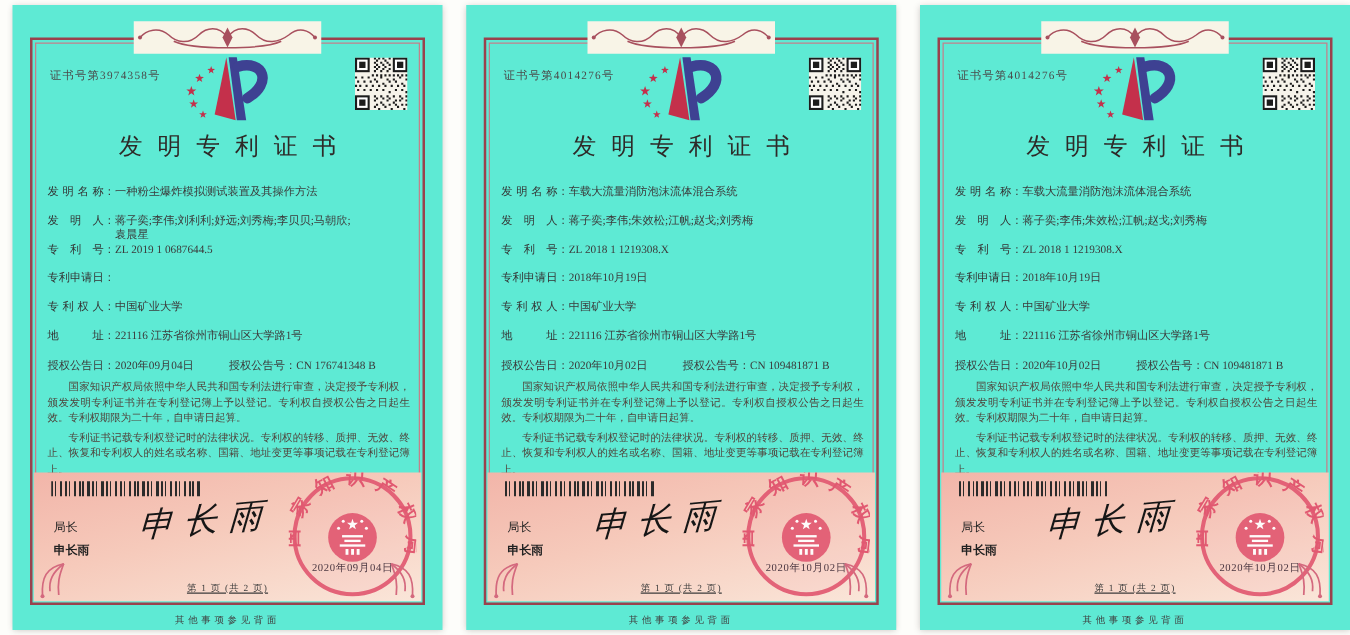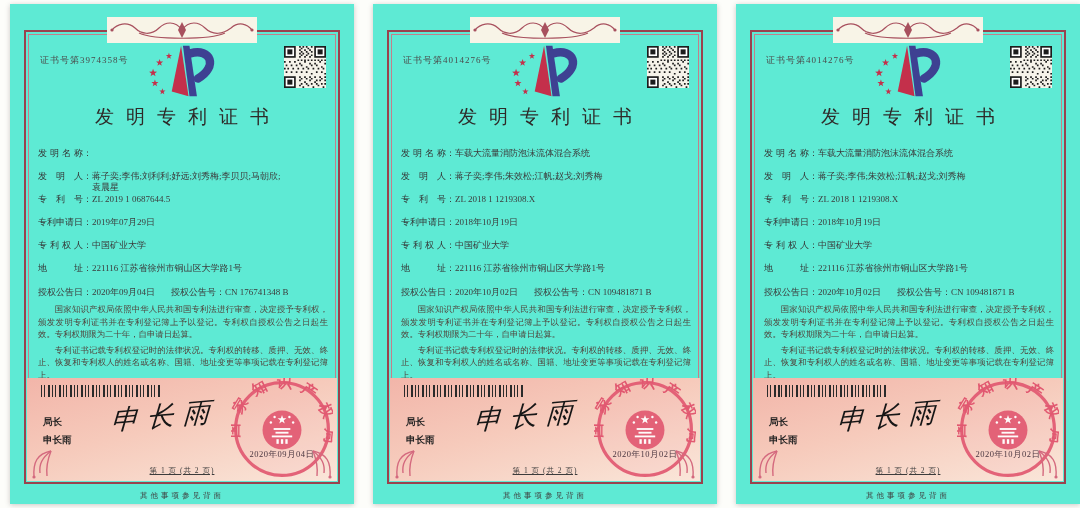--- a/index.html
+++ b/index.html
@@ -22,32 +22,32 @@
   .title{position:absolute;left:0;right:0;top:100px;text-align:center;font-size:19px;font-weight:normal;
          color:#2e2a28;letter-spacing:12px;padding-left:12px;}
 
   .fields{position:absolute;left:28px;right:26px;top:144px;font-size:9px;color:#3b3b3b;}
   .field{display:flex;align-items:flex-start;height:23px;line-height:11px;}
   .flabel{display:inline-block;width:45px;text-align:justify;text-align-last:justify;flex:0 0 45px;color:#333;}
   .colon{flex:0 0 auto;}
   .fvalue{flex:1;}
   .fvalue .l2{display:block;}
   .grant-row{display:flex;height:16px;line-height:11px;margin-top:1px;}
-  .grant-row .g2{margin-left:16px;}
+  .grant-row .g2{margin-left:28px;}
 
   .legal{position:absolute;left:28px;right:26px;top:300px;font-size:8.4px;line-height:12.5px;
          color:#50443c;text-align:justify;}
   .legal p{margin:0 0 3px 0;text-indent:2em;}
 
   .pink{position:absolute;left:17px;right:17px;top:374px;height:103px;
         background:linear-gradient(165deg,#f2b5a9 0%,#f6cabb 45%,#fae6d9 100%);}
   .barcode{position:absolute;left:14px;top:7px;width:120px;height:12px;
            background:repeating-linear-gradient(90deg,#2b2b2b 0 1.5px,transparent 1.5px 3px,
            #2b2b2b 3px 4px,transparent 4px 7px,#2b2b2b 7px 9px,transparent 9px 11px);}
-  .director-label{position:absolute;left:16px;top:38px;font-size:9.5px;font-weight:bold;color:#222;
+  .director-label{position:absolute;left:16px;top:38px;font-size:9.5px;font-weight:normal;color:#222;
                   font-family:"Liberation Sans","DejaVu Sans",sans-serif;}
   .director-name{position:absolute;left:16px;top:56px;font-size:9.5px;font-weight:bold;color:#222;
                  font-family:"Liberation Sans","DejaVu Sans",sans-serif;}
   .signature{position:absolute;left:84px;top:20px;font-size:27px;color:#161616;letter-spacing:9px;
              font-style:italic;transform:rotate(-5deg) skewX(-8deg);white-space:nowrap;}
   .seal-wrap{position:absolute;right:4px;top:0;width:102px;height:102px;}
   .seal-wrap svg{width:102px;height:102px;opacity:.93;}
   .seal-date{position:absolute;left:0;right:0;top:71px;text-align:center;font-size:8.5px;color:#4a3640;
              letter-spacing:.5px;}
   .page-ind{position:absolute;left:0;right:0;bottom:5px;text-align:center;font-size:7.5px;color:#3c3c3c;
@@ -128,35 +128,35 @@
         <use href="#logo-g"></use>
       </svg>
     <svg class="qr" viewBox="0 0 25 25">
         <use href="#qr-g"></use>
       </svg>
     <div class="title">发明专利证书</div>
     <div class="fields">
       <div class="field">
           <span class="flabel">发明名称</span>
           <span class="colon">：</span>
+          <span class="fvalue">一种粉尘爆炸模拟测试装置及其操作方法</span>
         </div>
       <div class="field">
           <span class="flabel">发明人</span>
           <span class="colon">：</span>
           <span class="fvalue"><span>蒋子奕;李伟;刘利利;妤远;刘秀梅;李贝贝;马朝欣;</span><span class="l2">袁晨星</span></span>
         </div>
       <div class="field">
           <span class="flabel">专利号</span>
           <span class="colon">：</span>
           <span class="fvalue">ZL 2019 1 0687644.5</span>
         </div>
       <div class="field">
           <span class="flabel">专利申请日</span>
           <span class="colon">：</span>
-          <span class="fvalue">2019年07月29日</span>
         </div>
       <div class="field">
           <span class="flabel">专利权人</span>
           <span class="colon">：</span>
           <span class="fvalue">中国矿业大学</span>
         </div>
       <div class="field">
           <span class="flabel">地址</span>
           <span class="colon">：</span>
           <span class="fvalue">221116 江苏省徐州市铜山区大学路1号</span>

